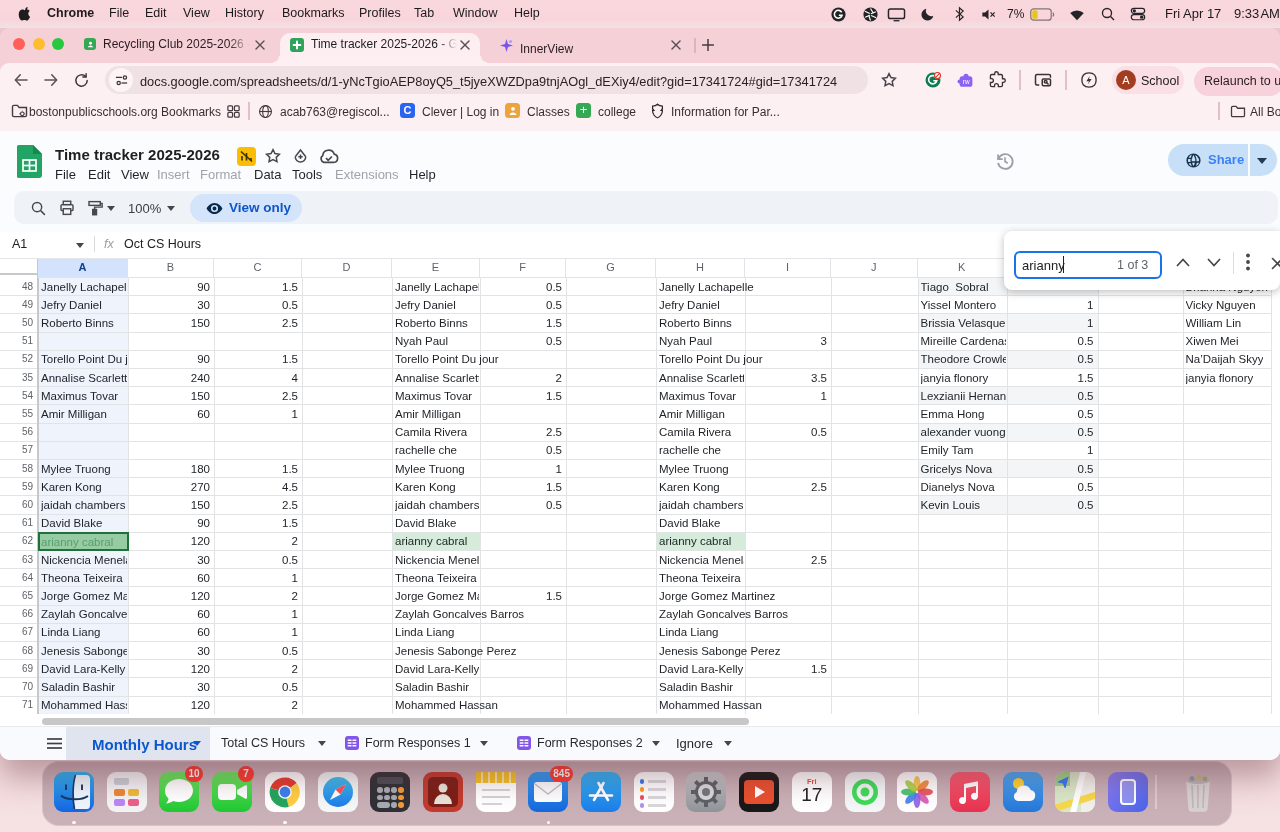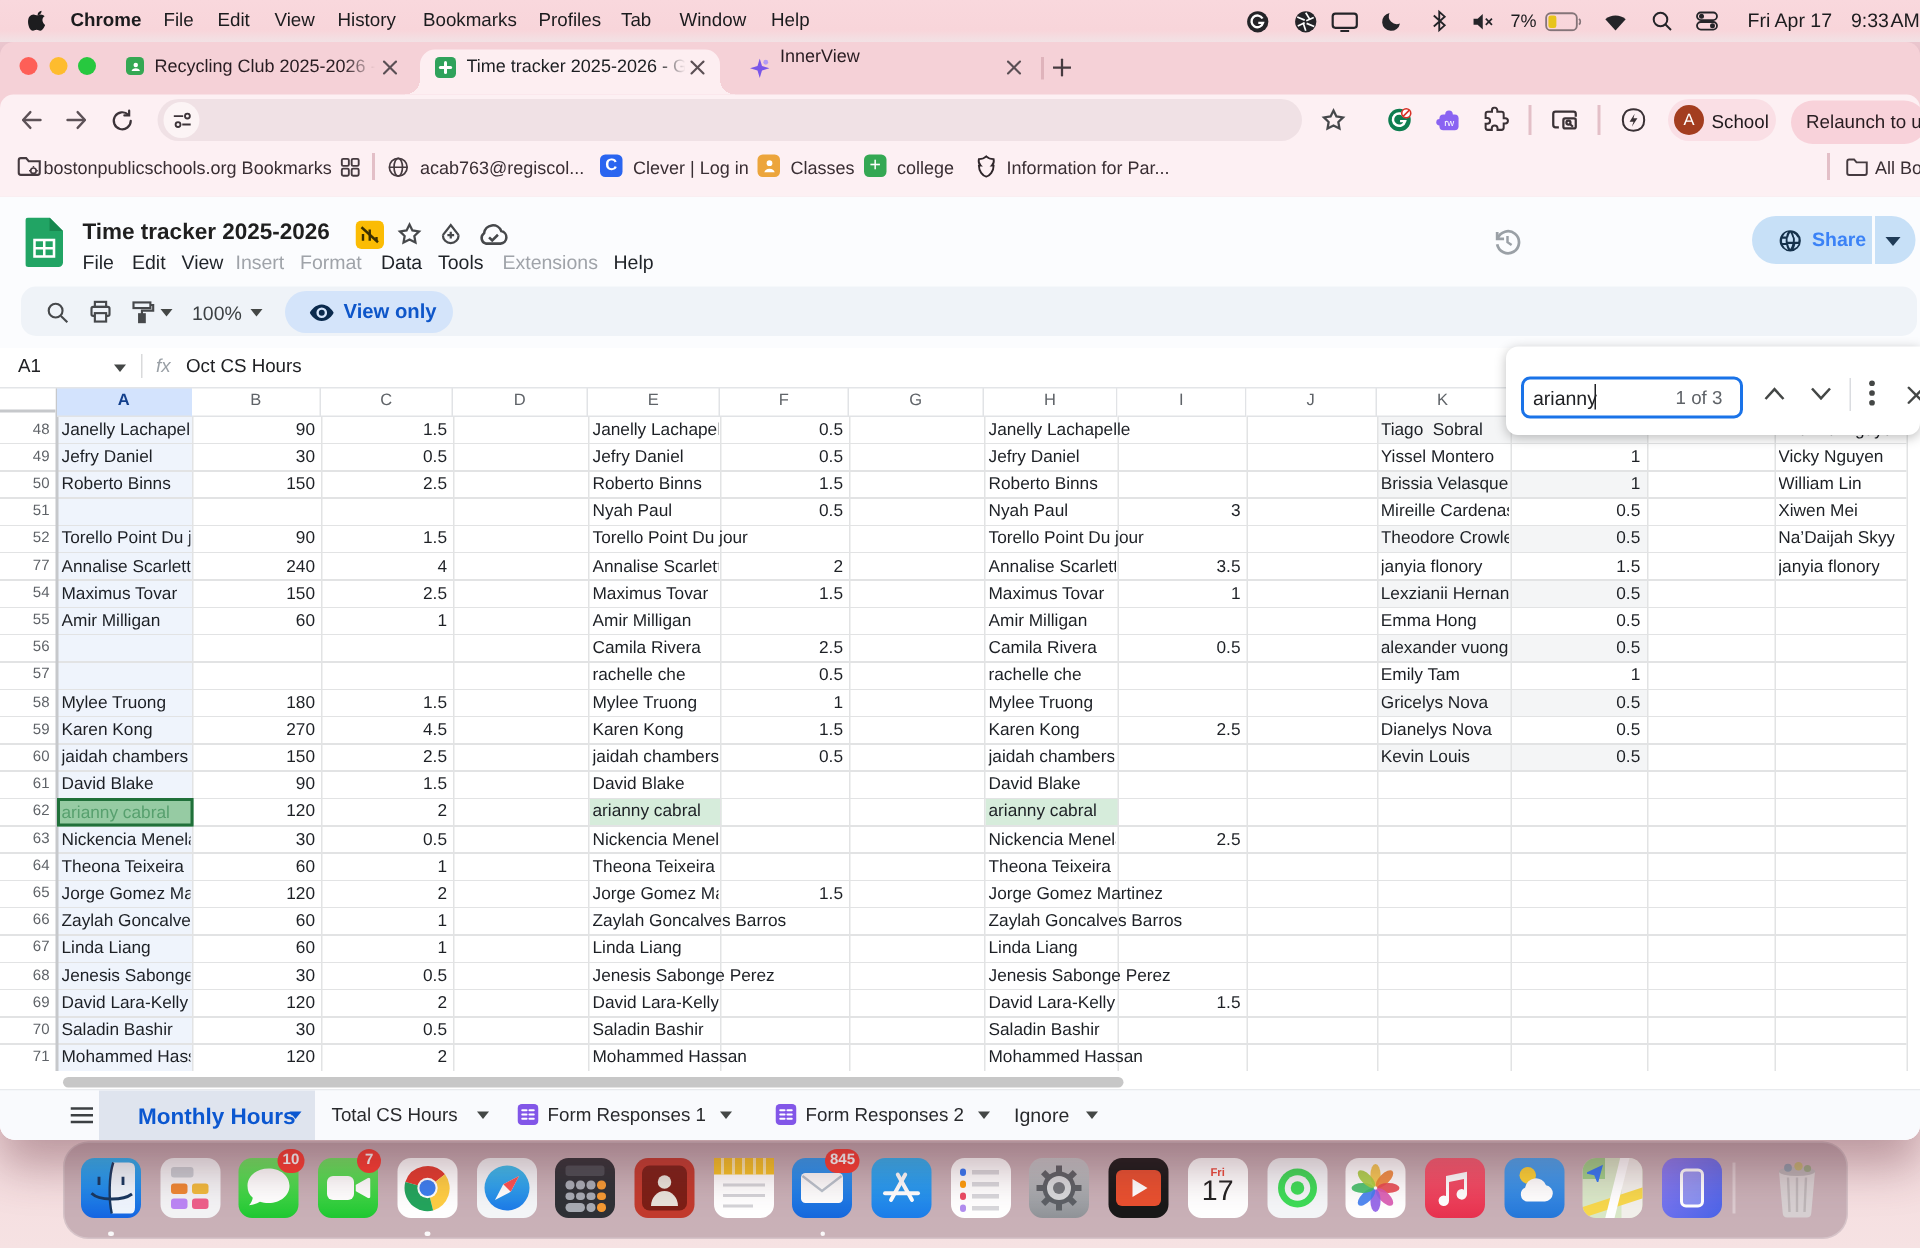--- a/index.html
+++ b/index.html
@@ -355,21 +355,21 @@
           <line x1="9" y1="1" x2="1" y2="9"></line>
         </svg>
       </div>
 
 <div class="ab" style="left:500px;top:11px">
         <svg width="13" height="13" viewBox="0 0 13 13">
           <path d="M6.5 0 L8 5 L13 6.5 L8 8 L6.5 13 L5 8 L0 6.5 L5 5 z" fill="#7a56e8"></path>
           <circle cx="10.5" cy="2.5" r="1.6" fill="#b39af5"></circle>
         </svg>
       </div>
-<div class="tab-title ab" style="left:520px;top:2px;width:120px">InnerView</div>
+<div class="tab-title ab" style="left:520px;top:14px;width:120px">InnerView</div>
 <div class="ab" style="left:671px;top:12px;">
         <svg width="10" height="10" viewBox="0 0 10 10" stroke="#5a4f54" stroke-width="1.4" stroke-linecap="round">
           <line x1="1" y1="1" x2="9" y2="9"></line>
           <line x1="9" y1="1" x2="1" y2="9"></line>
         </svg>
       </div>
 <div class="ab" style="left:694px;top:10px;width:1.5px;height:15px;background:#dfb3bb"></div>
 <div class="ab" style="left:702px;top:11px;">
         <svg width="12" height="12" viewBox="0 0 12 12" stroke="#463b40" stroke-width="1.5" stroke-linecap="round">
           <line x1="6" y1="0.5" x2="6" y2="11.5"></line>
@@ -400,20 +400,21 @@
 <div class="ab" style="left:105px;top:66px;width:763px;height:28px;border-radius:14px;background:#f0e1e5"></div>
 <div class="ab" style="left:109px;top:68px;width:24px;height:24px;border-radius:12px;background:#fcf4f5"></div>
 <div class="ab" style="left:113.5px;top:72.5px;">
       <svg width="15" height="15" viewBox="0 0 24 24" fill="none" stroke="#3c3338" stroke-width="2">
         <line x1="3" y1="7" x2="13" y2="7"></line>
         <circle cx="17.5" cy="7" r="2.6"></circle>
         <circle cx="7.5" cy="16" r="2.6"></circle>
         <line x1="12" y1="16" x2="21" y2="16"></line>
       </svg>
     </div>
+<div class="ab" style="left:140px;top:73.5px;font-size:12.8px;color:#2a2125;white-space:nowrap">docs.google.com/spreadsheets/d/1-yNcTgioAEP8oyQ5_t5jyeXWZDpa9tnjAOgl_dEXiy4/edit?gid=17341724#gid=17341724</div>
 <div class="ab" style="left:880px;top:71px;">
       <svg width="18" height="18" viewBox="0 0 24 24" fill="none" stroke="#46484b" stroke-width="2">
         <path d="M12 3.5l2.6 5.3 5.9.9-4.2 4.1 1 5.8-5.3-2.8-5.3 2.8 1-5.8-4.2-4.1 5.9-.9z"></path>
       </svg>
     </div>
 <div class="ab" style="left:924px;top:71px">
       <svg width="18" height="18" viewBox="0 0 24 24">
         <circle cx="12" cy="12" r="10" fill="#0d7d50"></circle>
         <path d="M16.5 9 a5.5 5.5 0 1 0 .5 4 h-4.5" fill="none" stroke="#fff" stroke-width="2.2"></path>
         <circle cx="18" cy="6" r="4.5" fill="#e8eaed"></circle>
@@ -661,21 +662,21 @@
 <div class="ch" style="left:1007px;width:90.5px">L</div>
 <div class="ch" style="left:1097.5px;width:85.0px">M</div>
 <div class="ch" style="left:1182.5px;width:88.5px">N</div>
 <div class="ab" style="left:0;top:258px;width:37px;height:17px;background:#fff;border-bottom:2.5px solid #c6c8cb"></div>
 <div class="ab" style="left:0;top:257.5px;width:1280px;height:1px;background:#e3e5e8"></div>
 <div class="rn" style="top:277.5px">48</div>
 <div class="rn" style="top:295.7px">49</div>
 <div class="rn" style="top:313.9px">50</div>
 <div class="rn" style="top:332.1px">51</div>
 <div class="rn" style="top:350.3px">52</div>
-<div class="rn" style="top:368.5px">77</div>
+<div class="rn" style="top:368.5px">35</div>
 <div class="rn" style="top:386.7px">54</div>
 <div class="rn" style="top:404.9px">55</div>
 <div class="rn" style="top:423.1px">56</div>
 <div class="rn" style="top:441.3px">57</div>
 <div class="rn" style="top:459.5px">58</div>
 <div class="rn" style="top:477.7px">59</div>
 <div class="rn" style="top:495.9px">60</div>
 <div class="rn" style="top:514.1px">61</div>
 <div class="rn" style="top:532.3px">62</div>
 <div class="rn" style="top:550.5px">63</div>

